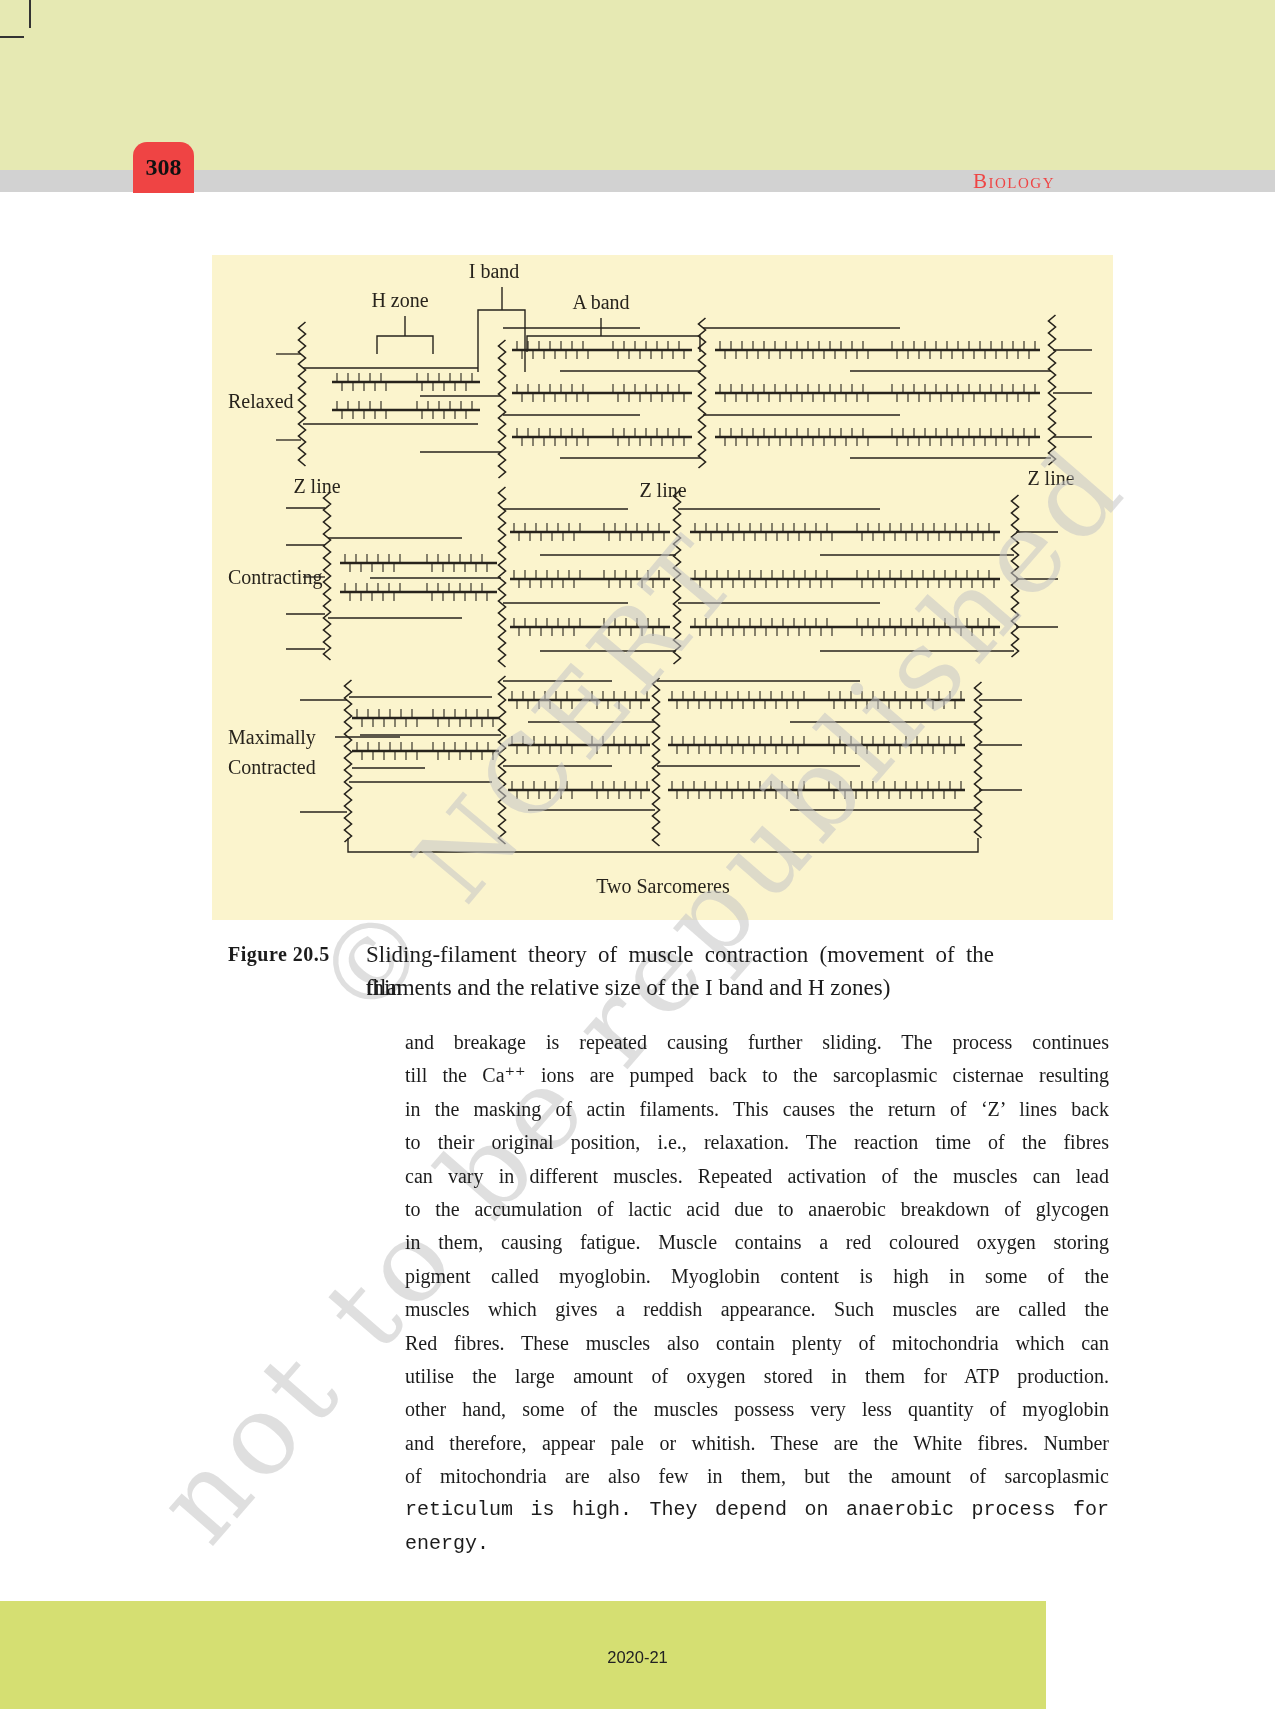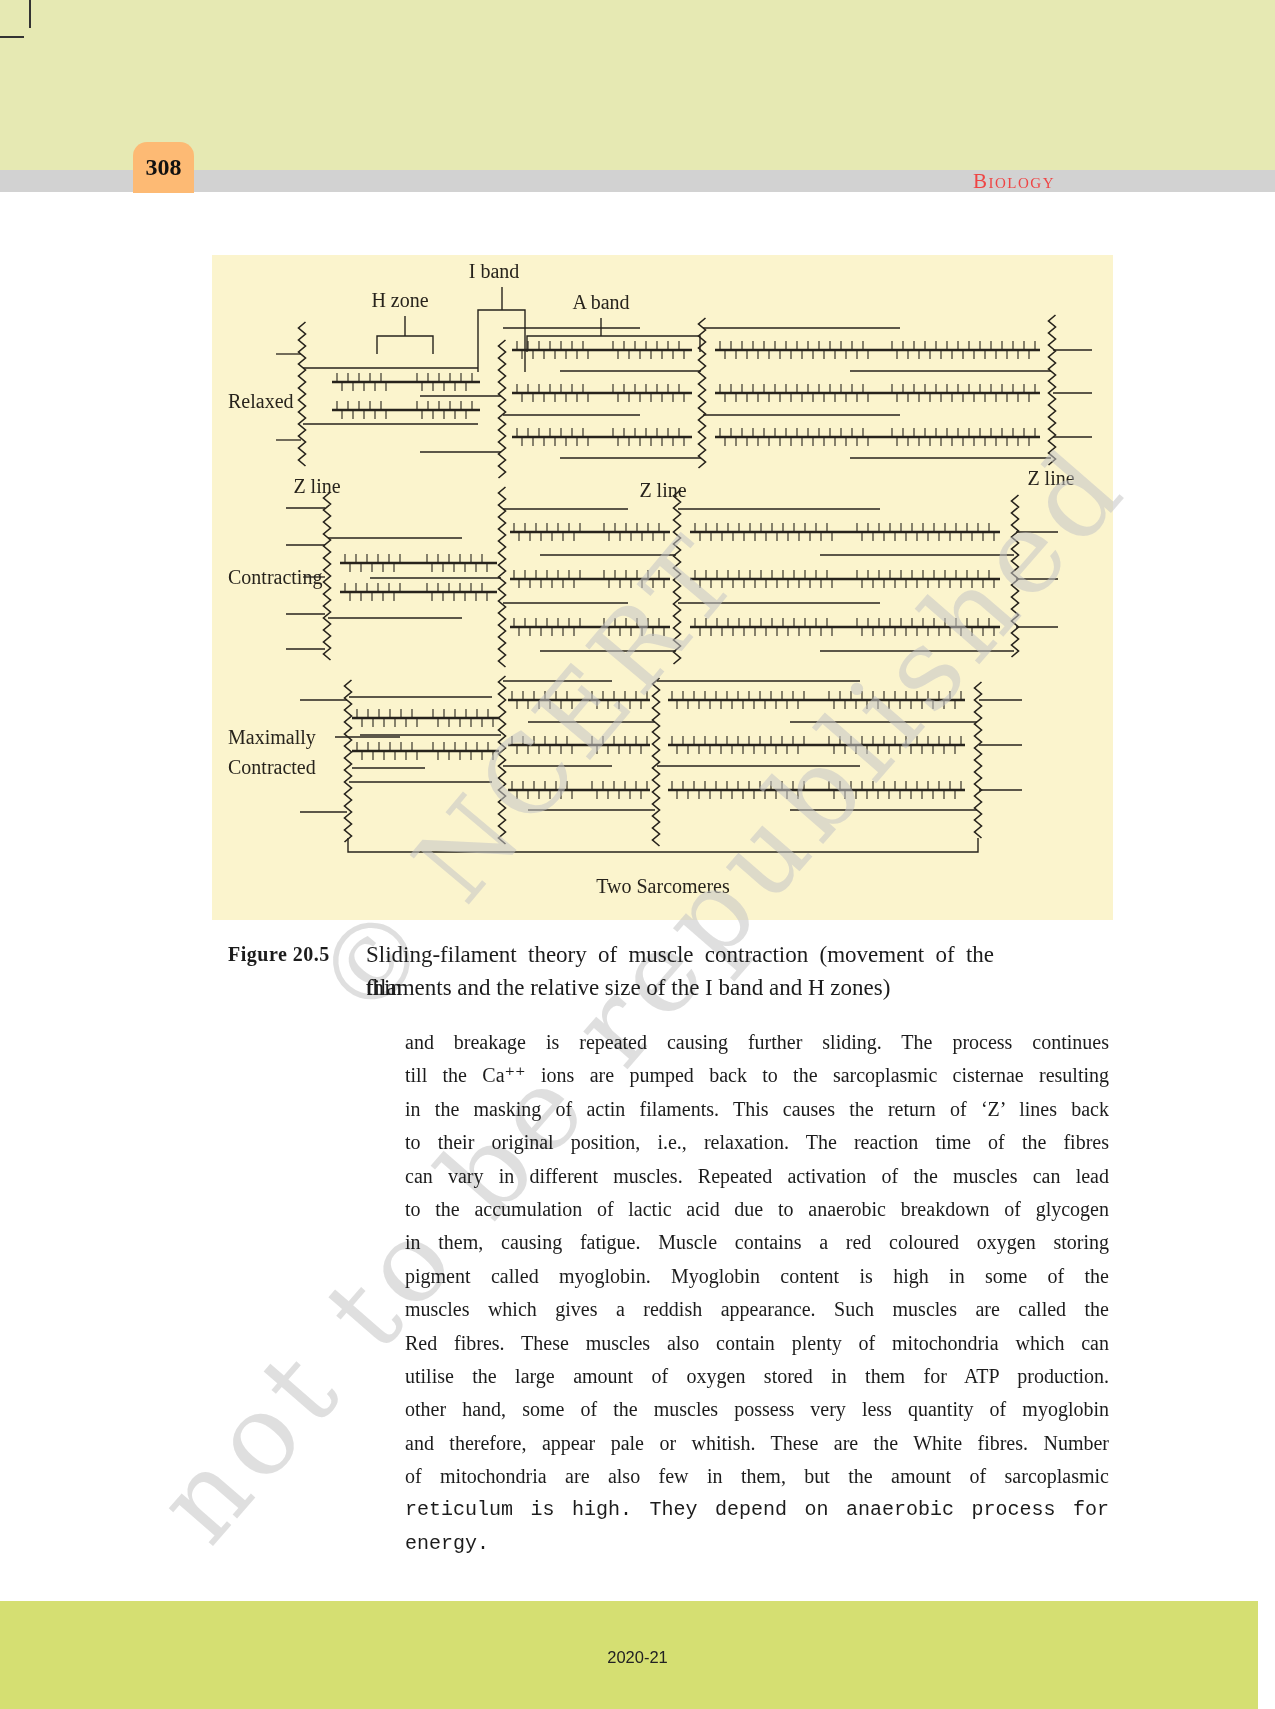--- a/index.html
+++ b/index.html
@@ -6,21 +6,21 @@
   html,body { width:1275px; background:#fff; }
   body { position:relative; height:1709px; overflow:hidden;
          font-family:"Liberation Serif","DejaVu Serif",serif; color:var(--text,#1c1c1c); }
   .band-top    { position:absolute; left:0; top:0; width:1275px; height:170px;
                  background:var(--top-band,#e6e9b3); }
   .header-bar  { position:absolute; left:0; top:170px; width:1275px; height:22px;
                  background:var(--header-bar,#d2d2d2); }
   .running-head{ position:absolute; right:220px; top:169px; font-size:21px;
                  font-variant:small-caps; letter-spacing:1.5px; color:#ef4444;margin-left:41px; }
   .page-tab    { position:absolute; left:133px; top:142px; width:61px; height:51px;
-                 background:#fdba74; border-radius:14px 14px 0 0; text-align:center; }
+                 background:#ef4444; border-radius:14px 14px 0 0; text-align:center; }
   .page-tab span { font-size:24px; font-weight:bold; line-height:51px; color:#111; }
   .crop { position:absolute; background:#333; }
   .crop.tl-v { left:29px;  top:0;      width:2px;  height:28px; }
   .crop.tl-h { left:0;     top:36px;   width:24px; height:2px;  }
   .crop.bl-h { left:0;     top:1663px; width:12px; height:2px;  }
   .crop.bl-v { left:14px;  top:1678px; width:2px;  height:31px; }
   svg#fig { position:absolute; left:0; top:0; width:1275px; height:1709px; }
   .wm { position:absolute; color:var(--watermark,#c6c6c6); opacity:.55;
         font-family:"DejaVu Serif",serif; white-space:nowrap; pointer-events:none; }
   .wm1 { left:395px; top:915px;  height:135px; font-size:106px; letter-spacing:7px;
@@ -30,21 +30,21 @@
   .caption { position:absolute; left:224px; top:938px; width:770px; display:flex;justify-content:flex-end; }
   .cap-label { font-weight:bold; font-size:20px; width:138px; flex:0 0 138px;
                line-height:33px; letter-spacing:.5px; }
   .cap-lines { width:628px; font-size:23px; line-height:33px; }
   .cap-lines .jl { text-align:justify; text-align-last:justify; height:33px; }
   .cap-lines .nl { text-align:left; height:33px; }
   .bodytext { position:absolute; left:405px; top:1026px; width:704px;
               font-size:20px; line-height:33.4px; }
   .bodytext .line { height:33.4px; text-align:justify; text-align-last:justify; }
   .bodytext .line.last { text-align-last:left;font-family:Liberation Mono, monospace; }
-  .band-bottom { position:absolute; left:0; top:1601px; width:1258px; height:108px;
+  .band-bottom { position:absolute; left:0; top:1601px; width:1046px; height:108px;
                  background:var(--bottom-band,#d5df72); }
   .footer { position:absolute; left:0; top:47px; width:1275px; text-align:center;
             font-family:"Liberation Sans",sans-serif; font-size:16.5px; color:#222; }
 </style>
 </head>
 <body>
 
 <div class="band-top"></div>
 <div class="header-bar"></div>
 <div class="running-head">Biology</div>

